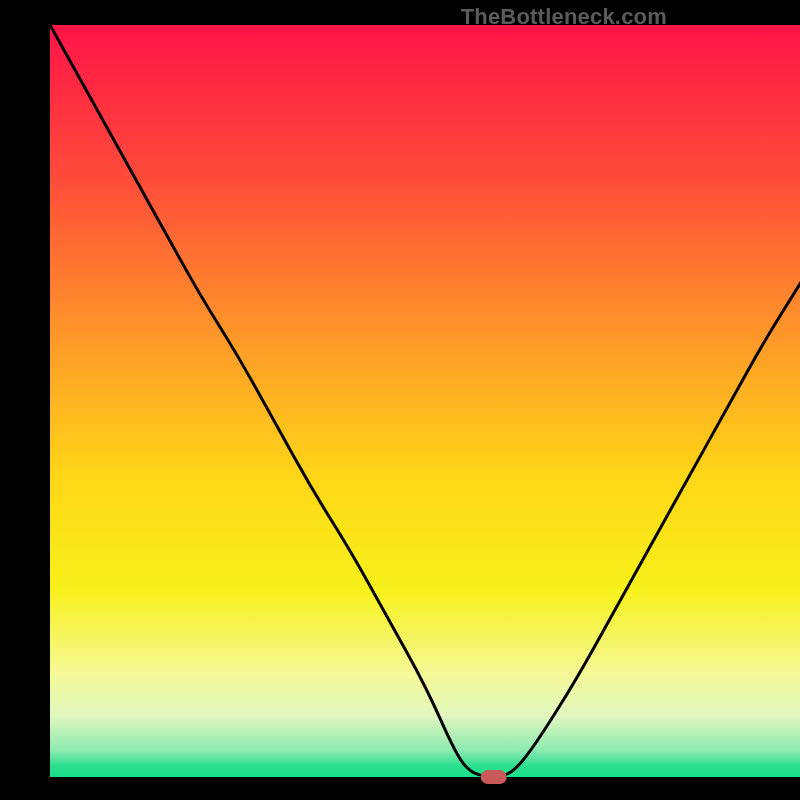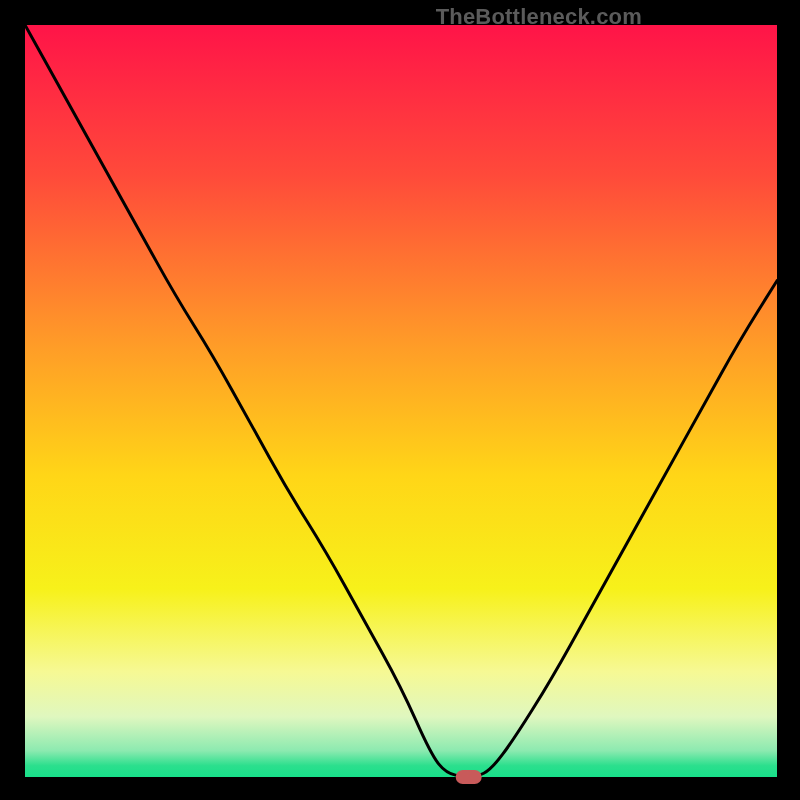--- a/index.html
+++ b/index.html
@@ -8,20 +8,21 @@
     width: 800px;
     height: 800px;
     background: #000;
     overflow: hidden;
   }
   .frame {
     position: relative;
     width: 652px;
     height: 800px;
     background: #000;
+    margin-left: 25px;
   }
   .watermark {
     position: absolute;
     top: 4px;
     right: 10px;
     font-family: Arial, Helvetica, sans-serif;
     font-size: 22px;
     font-weight: bold;
     color: #5b5b5b;
     z-index: 5;

